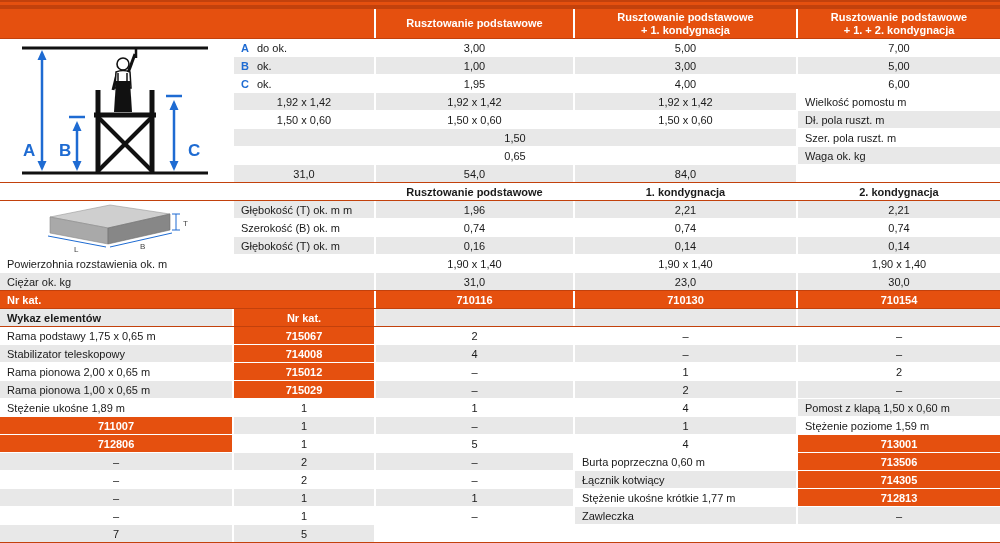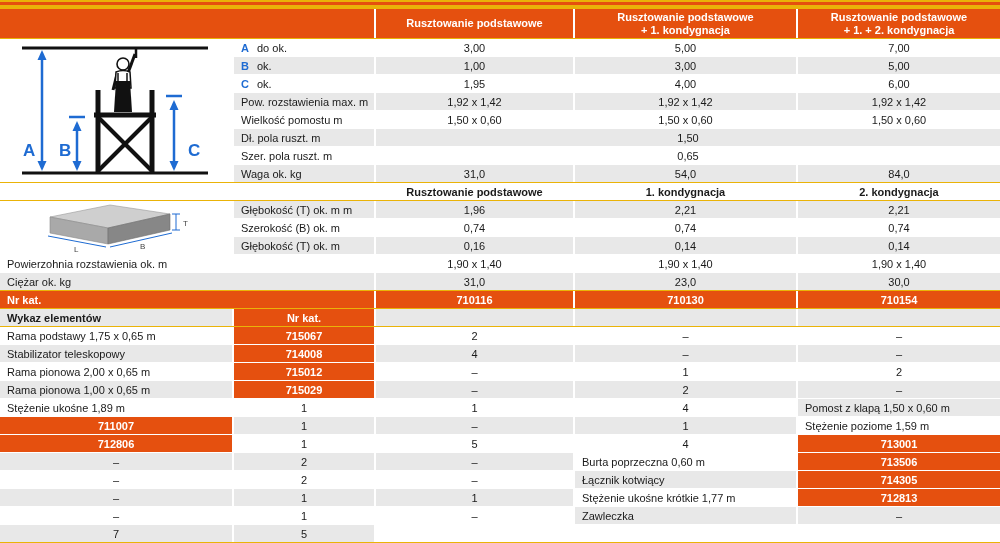--- a/index.html
+++ b/index.html
@@ -1,18 +1,18 @@
 <!DOCTYPE html>
 <html><head>
 <meta charset="utf-8">
 <style>
   * { box-sizing: border-box; }
   html,body { margin:0; padding:0; background:#fff; }
   .page {
-    width:1000px; height:543px; background:#eab308; overflow:hidden;
+    width:1000px; height:543px; background:#c2410c; overflow:hidden;
     font-family:"Liberation Sans", sans-serif; font-size:11px; color:#1a1a1a;
     position:relative;
   }
   .toprule { height:3px; background:#e5500f; margin:2px 0 4px 0; }
   .grid {
     display:grid;
     grid-template-columns:232px 140px 197px 221px 202px;
     column-gap:2px; row-gap:1px;
     grid-auto-rows:17px;
     background:#fff; margin-bottom:1px;
@@ -108,21 +108,20 @@
     <div class="cell c g">5,00</div>
 
     <div class="cell l">
         <span class="prefix">C</span>
         <span>ok.</span>
       </div>
     <div class="cell c">1,95</div>
     <div class="cell c">4,00</div>
     <div class="cell c">6,00</div>
 
-    <div class="cell l g">Pow. rozstawienia max. m</div>
     <div class="cell c g">1,92 x 1,42</div>
     <div class="cell c g">1,92 x 1,42</div>
     <div class="cell c g">1,92 x 1,42</div>
 
     <div class="cell l">Wielkość pomostu m</div>
     <div class="cell c">1,50 x 0,60</div>
     <div class="cell c">1,50 x 0,60</div>
     <div class="cell c">1,50 x 0,60</div>
 
     <div class="cell l g">Dł. pola ruszt. m</div>

